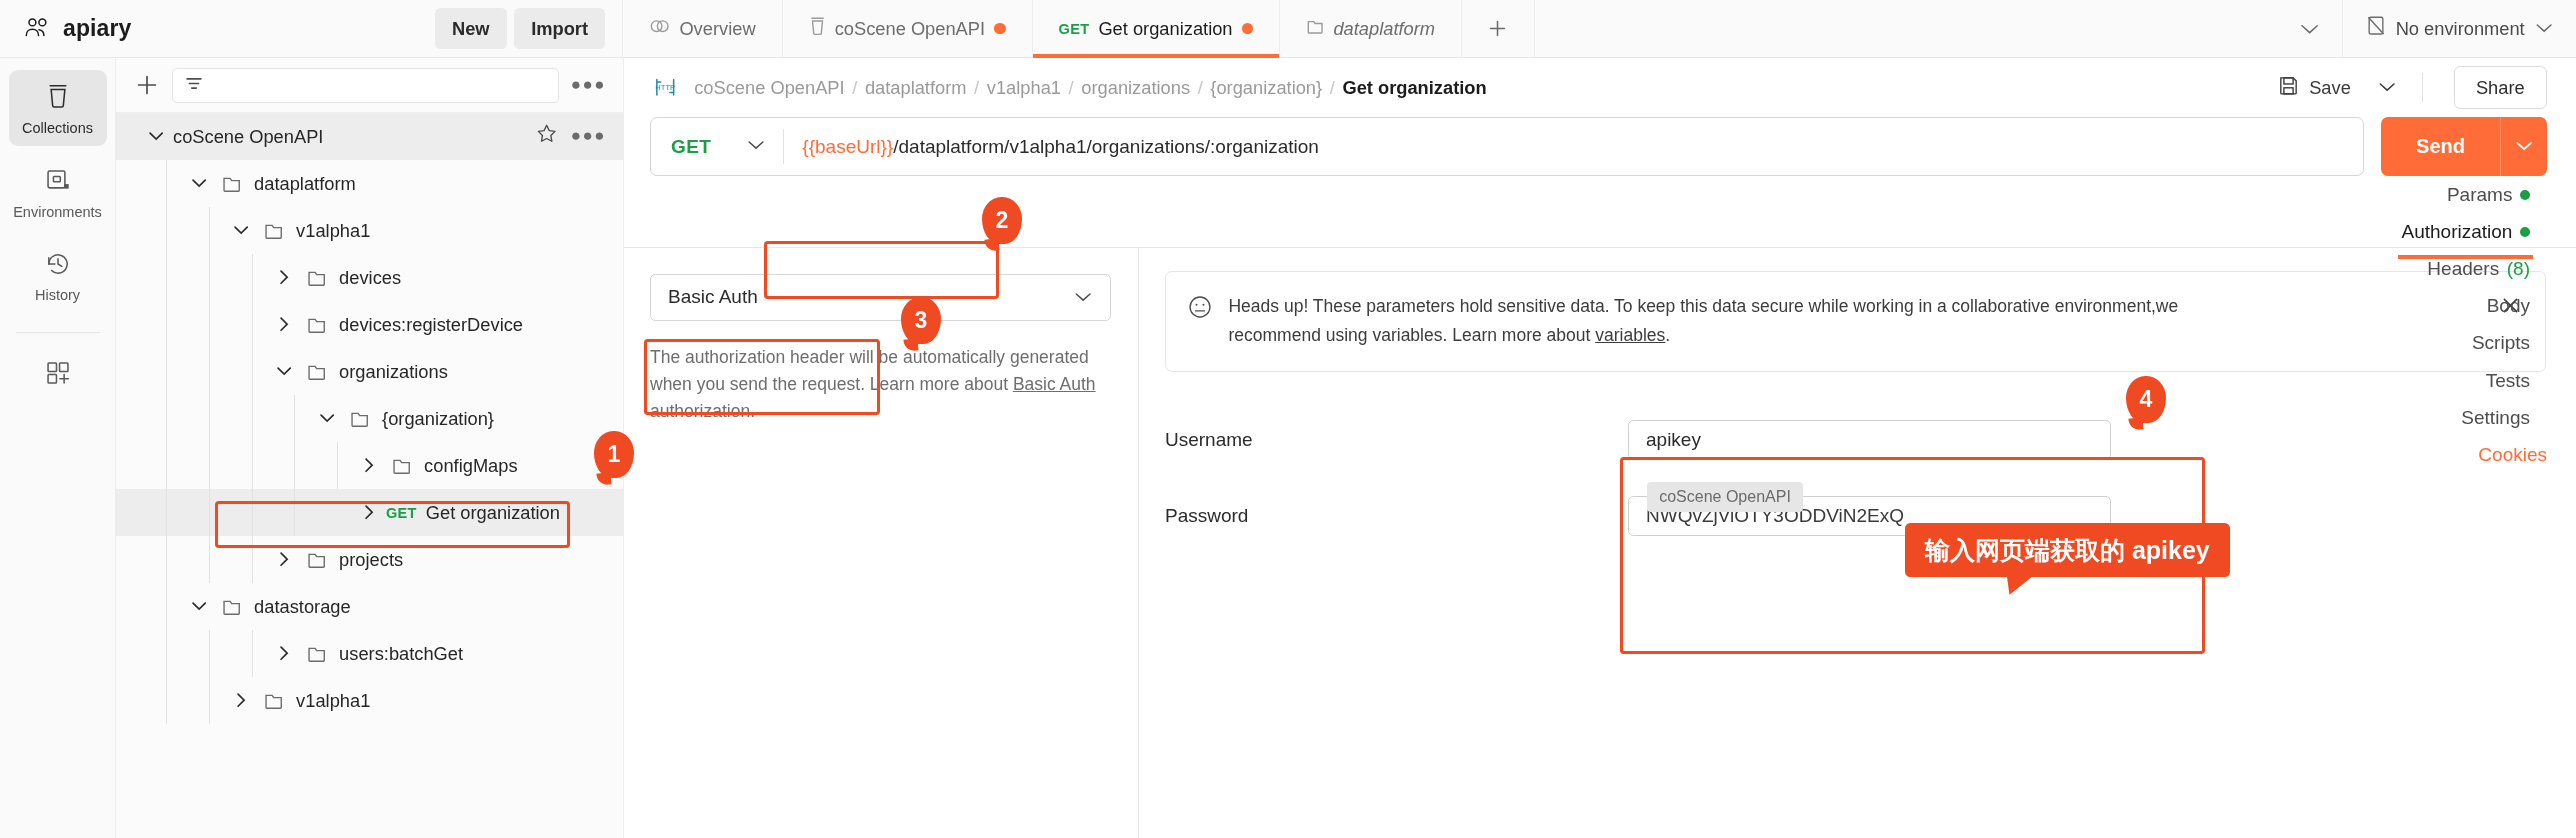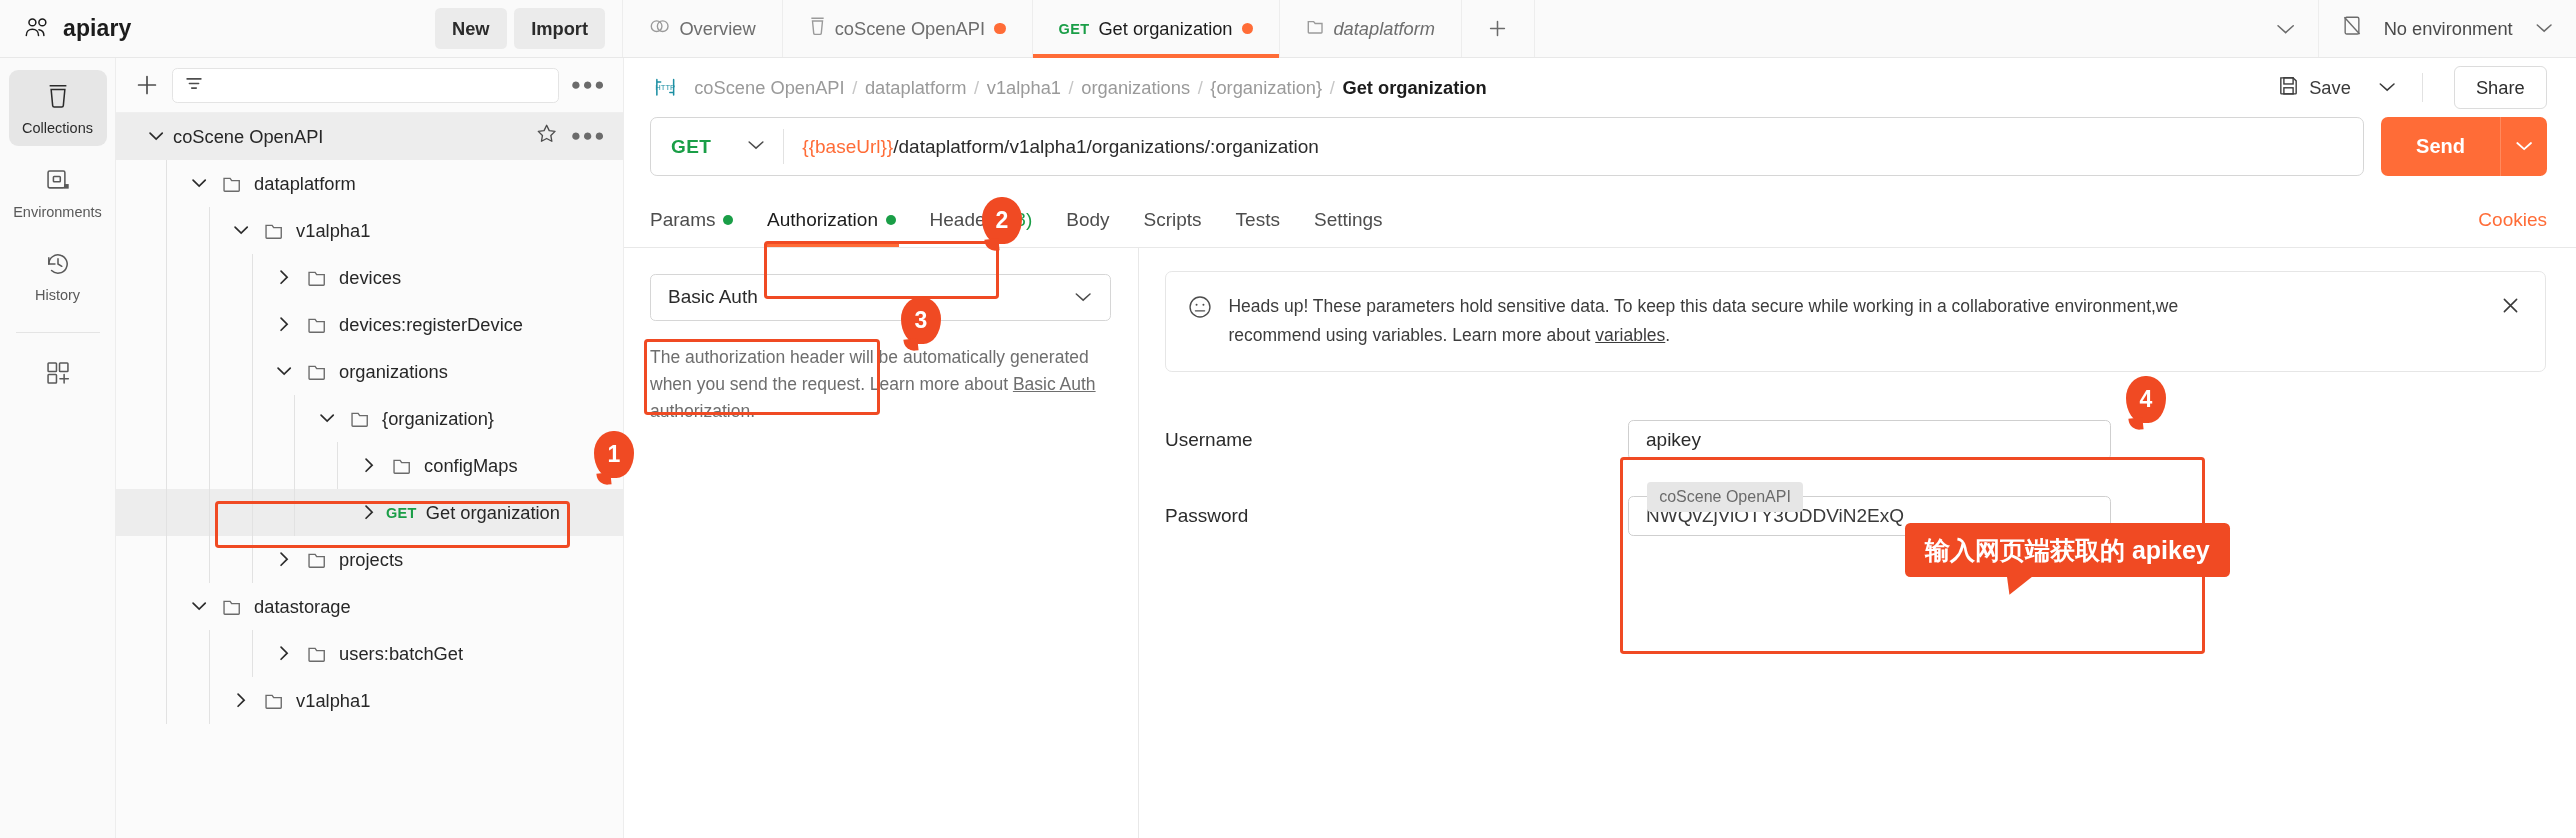--- a/index.html
+++ b/index.html
@@ -31,21 +31,21 @@
   .tab.italic .tab-label { font-style: italic; }
   .tab.active { color: #1c1c1c; }
   .tab.active::after { content: ""; position: absolute; left: 0; right: 0; bottom: -0.8px;
                        height: 3.8px; background: #ff6c37; }
   .tab-method { font-size: 14.5px; font-weight: 700; color: #1a9e47; letter-spacing: 0.3px; }
   .dot-unsaved { width: 11.4px; height: 11.4px; border-radius: 50%; background: #ff6c37; flex: 0 0 11.4px; }
   .tab-add { display: flex; align-items: center; padding: 0 24.4px; cursor: pointer;
              border-right: 0.8px solid #ededed; }
   .tabstrip-spacer { flex: 1; }
   .tab-caret { display: flex; align-items: center; padding: 0 21.3px; cursor: pointer; }
-  .env-box { display: flex; align-items: center; gap: 22px; padding: 0 23px; border-left: 0.8px solid #ededed;
+  .env-box { display: flex; align-items: center; gap: 10px; padding: 0 23px; border-left: 0.8px solid #ededed;
              font-size: 18.3px; color: #4a4a4a; cursor: pointer; white-space: nowrap; }
 
   
   .body { flex: 1; display: flex; min-height: 0; }
 
   
   .rail { width: 116px; flex: 0 0 116px; background: #fafafa; border-right: 0.8px solid #ededed;
           padding-top: 12.2px; display: flex; flex-direction: column; align-items: center; }
   .rail-item { width: 98px; padding: 12.2px 0 10.7px; border-radius: 9.1px; display: flex;
                flex-direction: column; align-items: center; gap: 6.9px; cursor: pointer; margin-bottom: 9.1px; }
@@ -100,21 +100,21 @@
   .method-txt { font-size: 19px; font-weight: 700; color: #1a9e47; letter-spacing: 0.4px; }
   .url-divider { width: 0.8px; height: 35px; background: #e2e2e2; }
   .url-text { flex: 1; padding: 0 18.3px; font-size: 19px; color: #2b2b2b; white-space: nowrap; overflow: hidden; }
   .url-var { color: #ff6c37; }
   .send-btn { background: #ff6c37; color: #fff; font-size: 20px; font-weight: 700; border: none;
               border-radius: 6.9px 0 0 6.9px; padding: 0 35px; height: 59px; cursor: pointer; }
   .send-caret { background: #ff6c37; border: none; border-left: 0.8px solid #ff8a5e; border-radius: 0 6.9px 6.9px 0;
                 height: 59px; width: 47px; cursor: pointer; display: flex; align-items: center; justify-content: center; }
 
   .tabsrow { display: flex; align-items: flex-end; padding: 0 29px 0 26px; height: 64px;
-             border-bottom: 0.8px solid #e8e8e8; position: relative; margin-top: 7.6px; }
+             border-bottom: 0.8px solid #e8e8e8; position: relative; margin-top: 7.6px; flex-direction: column; }
   .subtab { display: flex; align-items: center; gap: 7.6px; font-size: 19px; color: #4d4d4d;
             padding: 0 17px 15.2px; cursor: pointer; position: relative; }
   .subtab:first-child { padding-left: 0; }
   .subtab.active { color: #1c1c1c; }
   .subtab.active::after { content: ""; position: absolute; left: 13.7px; right: 13.7px; bottom: -0.8px;
                           height: 3.8px; background: #ff6c37; }
   .dot-green { width: 10px; height: 10px; border-radius: 50%; background: #1a9e47; flex: 0 0 10px; }
   .count-green { color: #1a9e47; }
   .tabsrow-spacer { flex: 1; }
   .cookies-link { font-size: 19px; color: #ff6c37; padding-bottom: 15.2px; cursor: pointer; }

